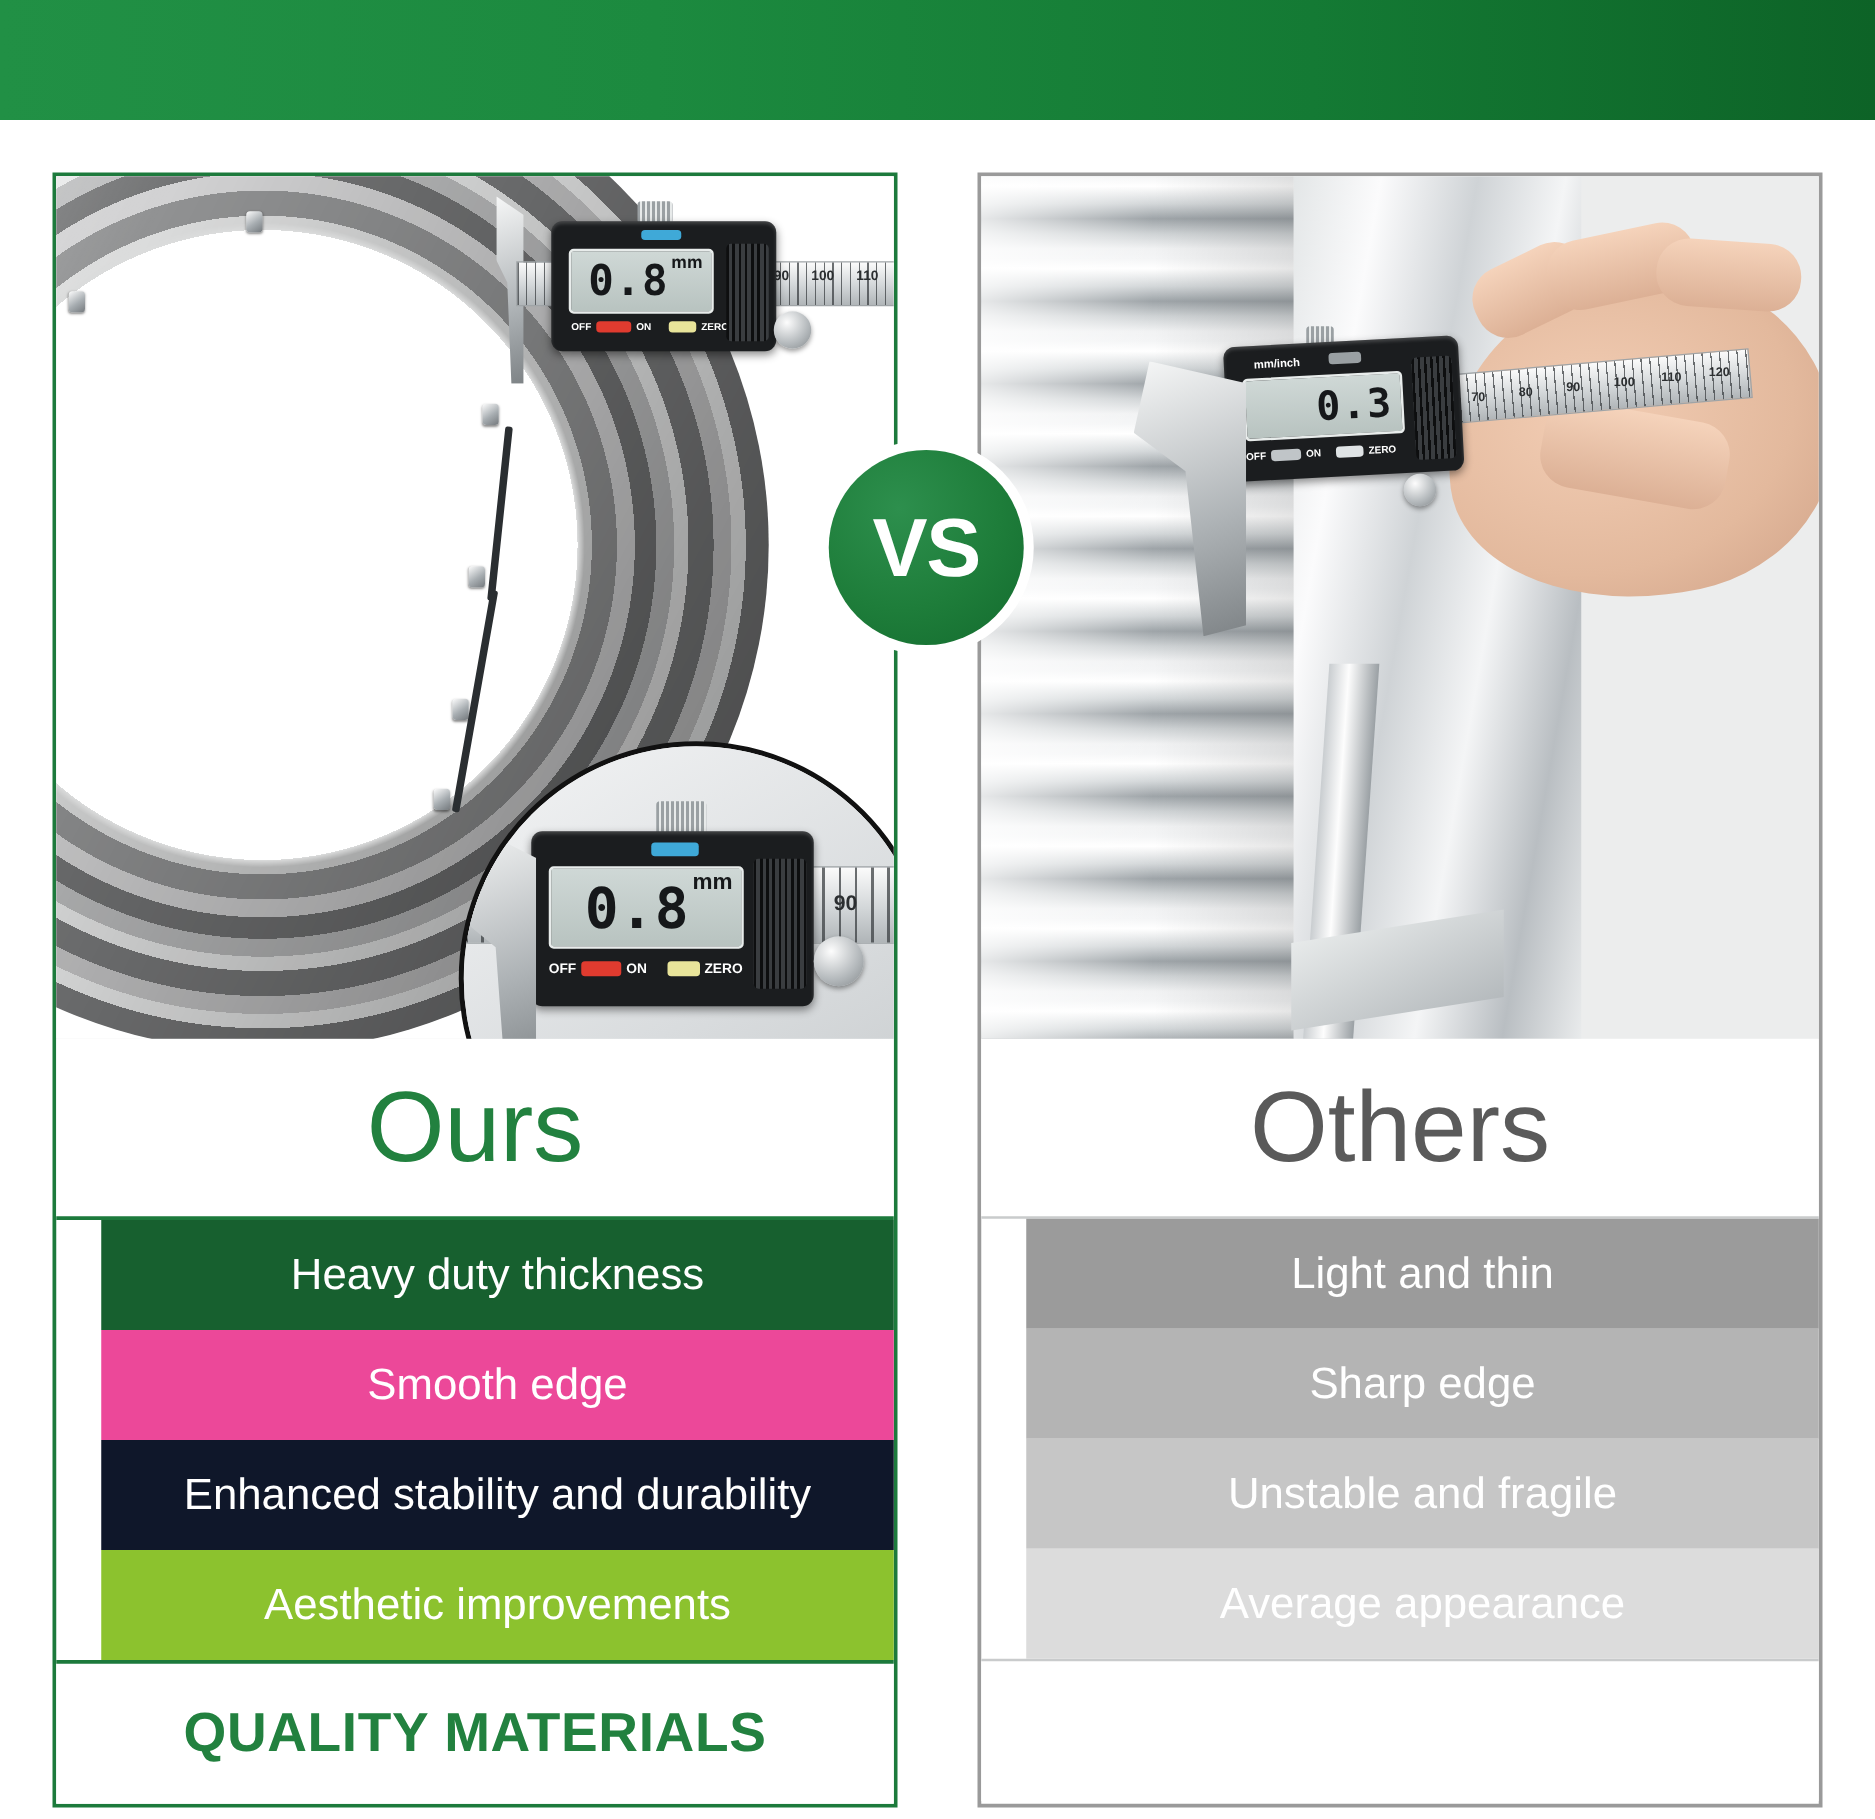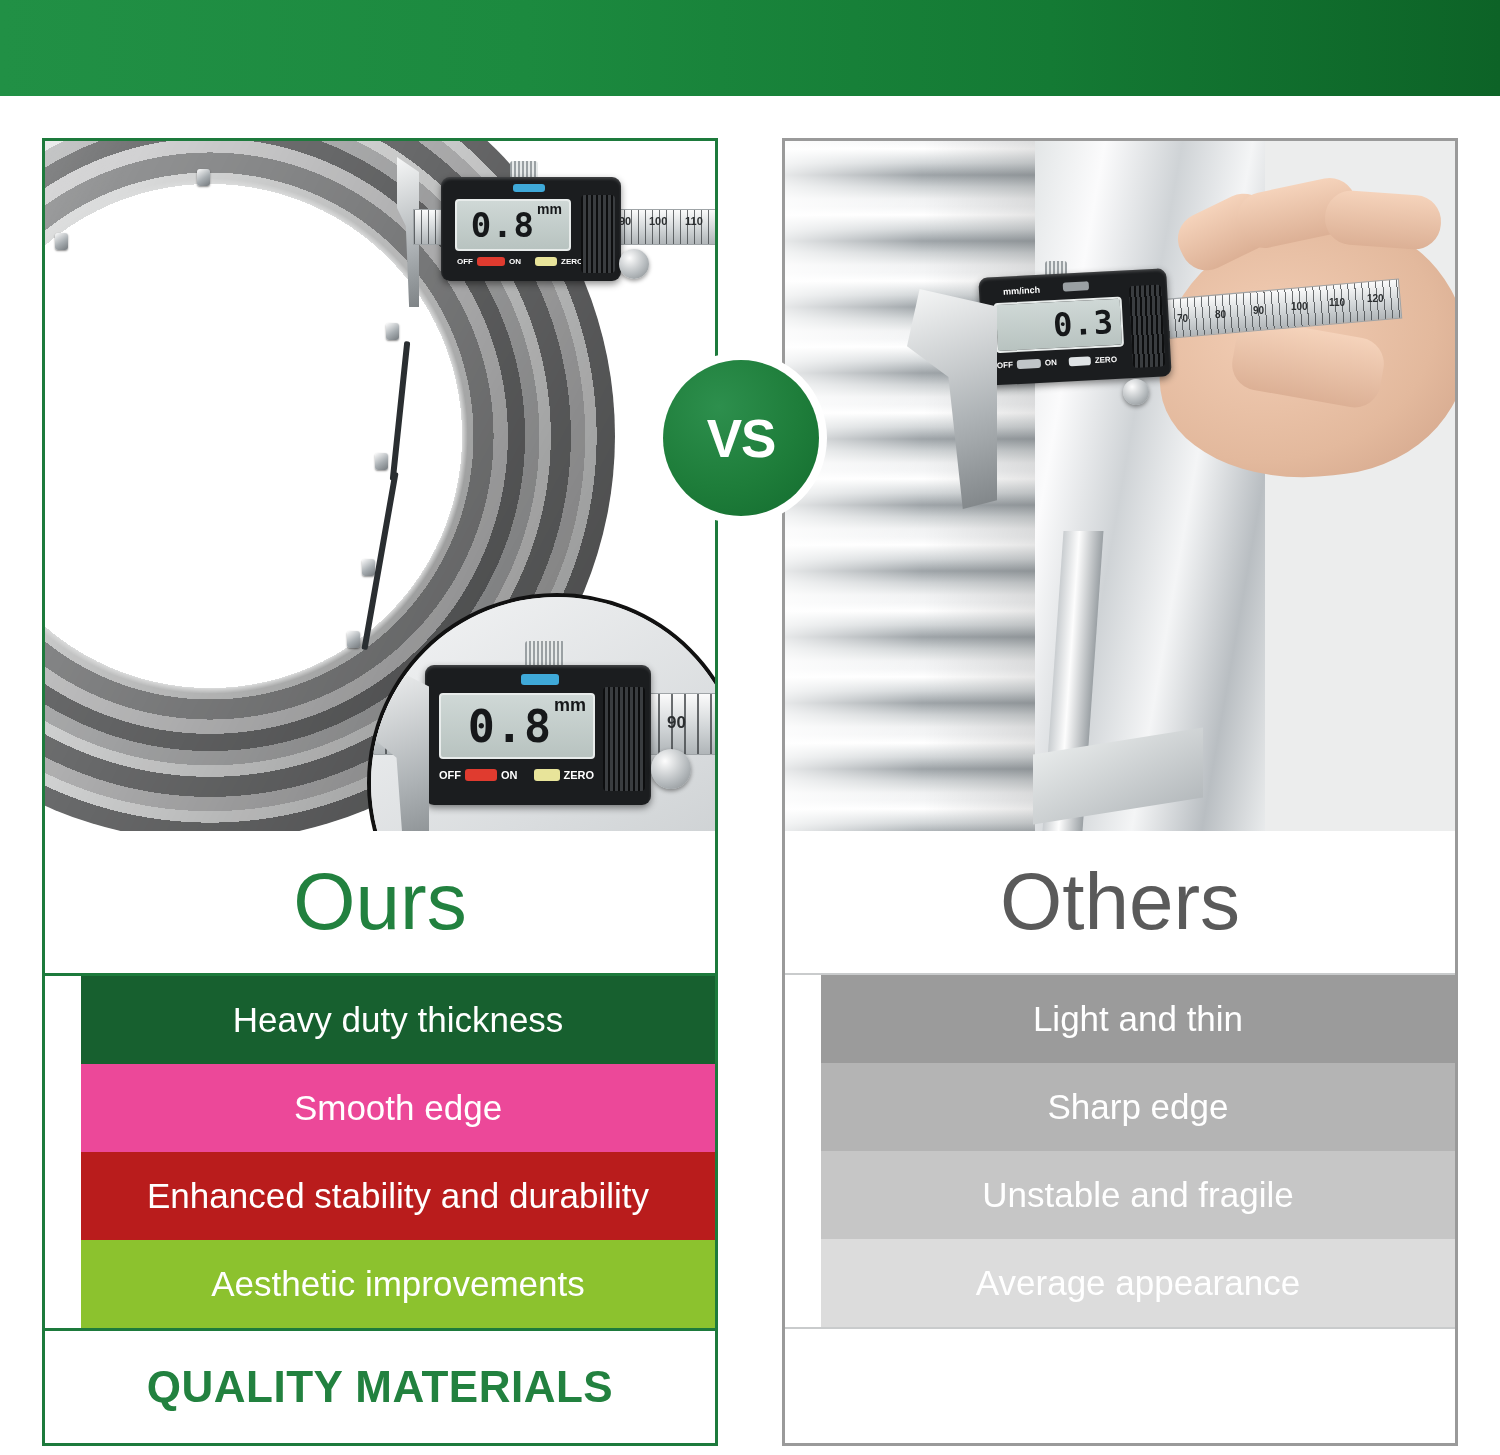--- a/index.html
+++ b/index.html
@@ -93,21 +93,21 @@
   
   .loupe{position:absolute;border-radius:50%;overflow:hidden;background:#e9ebec;}
   .loupe-ours{left:322px;top:452px;width:372px;height:372px;border:4px solid #111;}
 
   
   .vs{position:absolute;left:655px;top:352px;width:172px;height:172px;border-radius:50%;
     background:#ffffff;display:flex;align-items:center;justify-content:center;z-index:40;}
   .vs-inner{width:156px;height:156px;border-radius:50%;
     background:radial-gradient(circle at 36% 30%,#2d8f4d,#1e7d3a 55%,#136b2e);
     display:flex;align-items:center;justify-content:center;}
-  .vs-text{color:#fff;font-size:53px;font-weight:bold;letter-spacing:-1px;text-align:right;}
+  .vs-text{color:#fff;font-size:66px;font-weight:bold;letter-spacing:-1px;text-align:right;}
 
   
   .heading{height:142px;display:flex;align-items:center;justify-content:center;background:#fff;}
   .heading-ours{border-bottom:3px solid #1d7a3c;}
   .heading-others{border-bottom:2px solid #c9cbcc;}
   .heading-text{font-size:80px;font-weight:normal;line-height:1;}
   .t-ours{color:#22813f;}
   .t-others{color:#5a5a5a;}
 
   
@@ -200,21 +200,21 @@
     <span class="heading-text t-ours" style="color: rgb(34, 129, 63);">Ours</span>
   </div>
 
   <div class="rows">
     <div class="row" style="background: rgb(23, 96, 47);">
       <span>Heavy duty thickness</span>
     </div>
     <div class="row" style="background: #ec4899;">
       <span>Smooth edge</span>
     </div>
-    <div class="row" style="background: #b91c1c;">
+    <div class="row" style="background: #0f172a;">
       <span>Enhanced stability and durability</span>
     </div>
     <div class="row" style="background: rgb(140, 194, 46);">
       <span>Aesthetic improvements</span>
     </div>
   </div>
 
   <div class="footer footer-ours">
     <span class="footer-text">QUALITY MATERIALS</span>
   </div>

